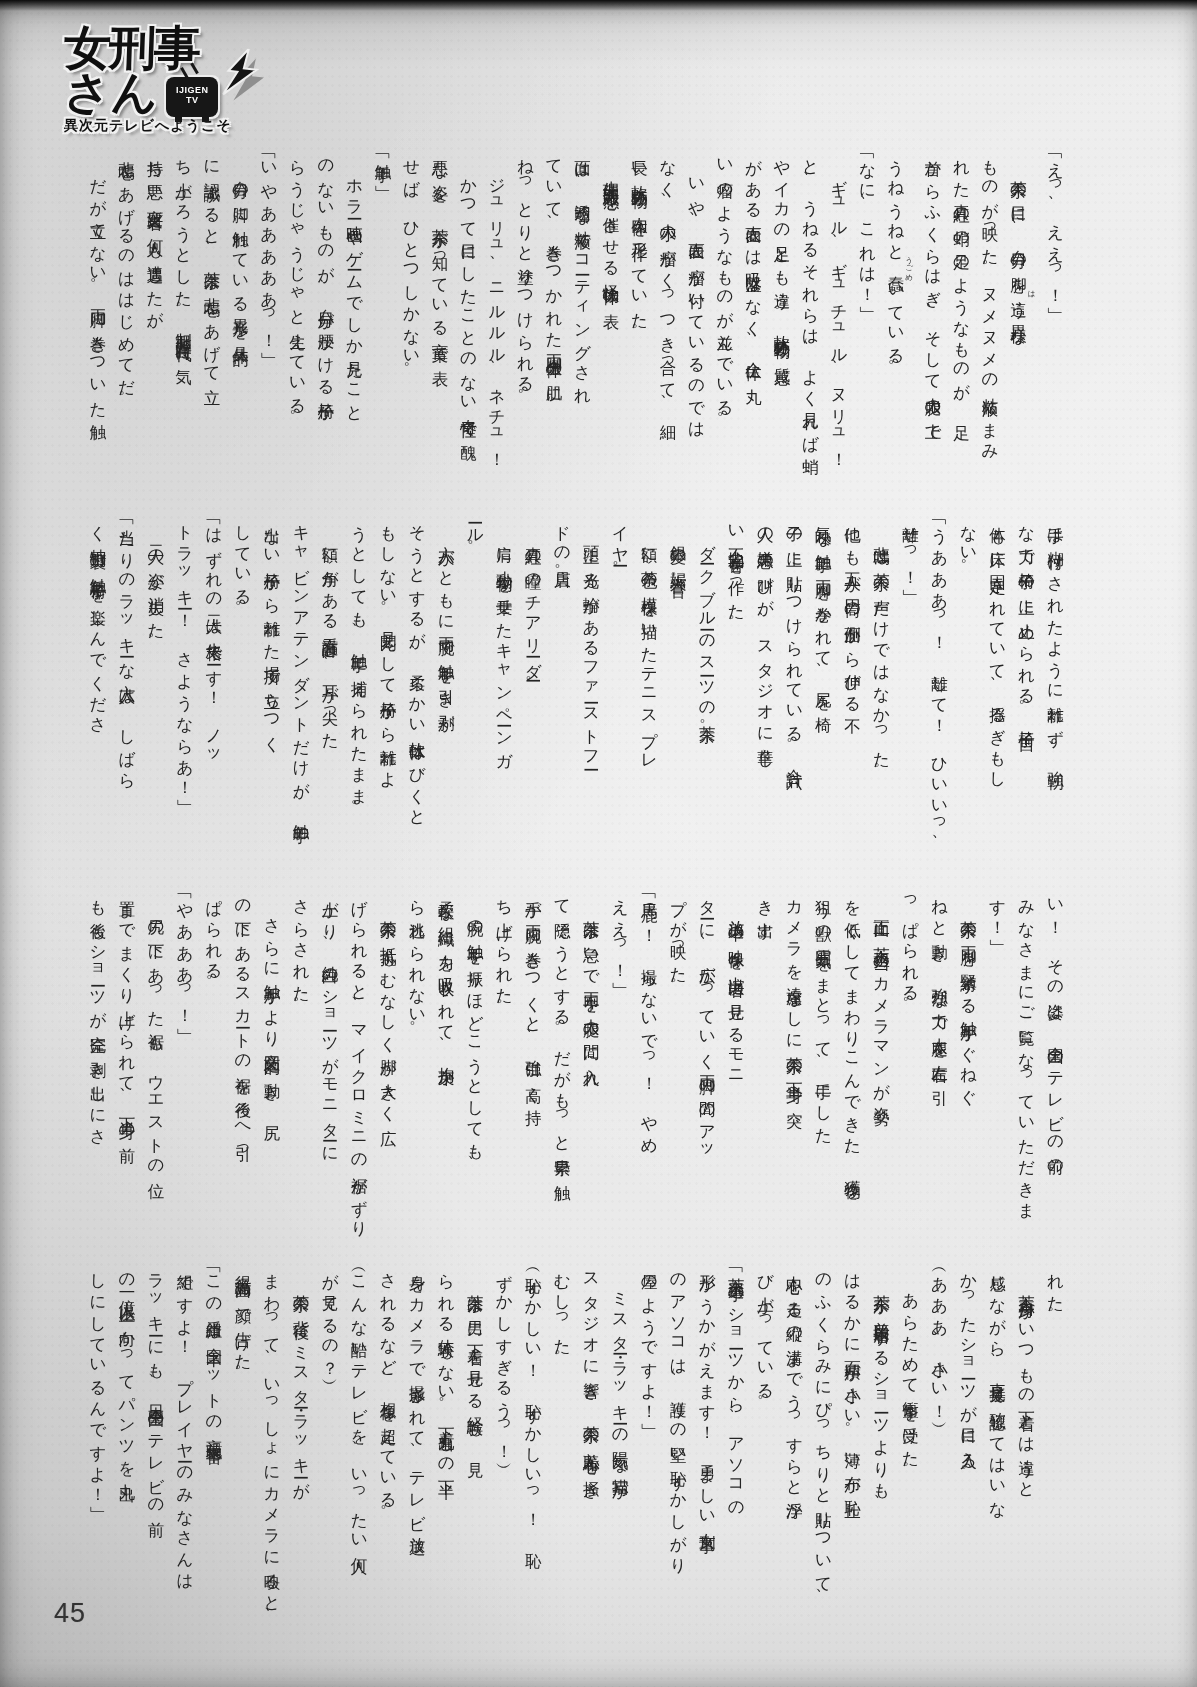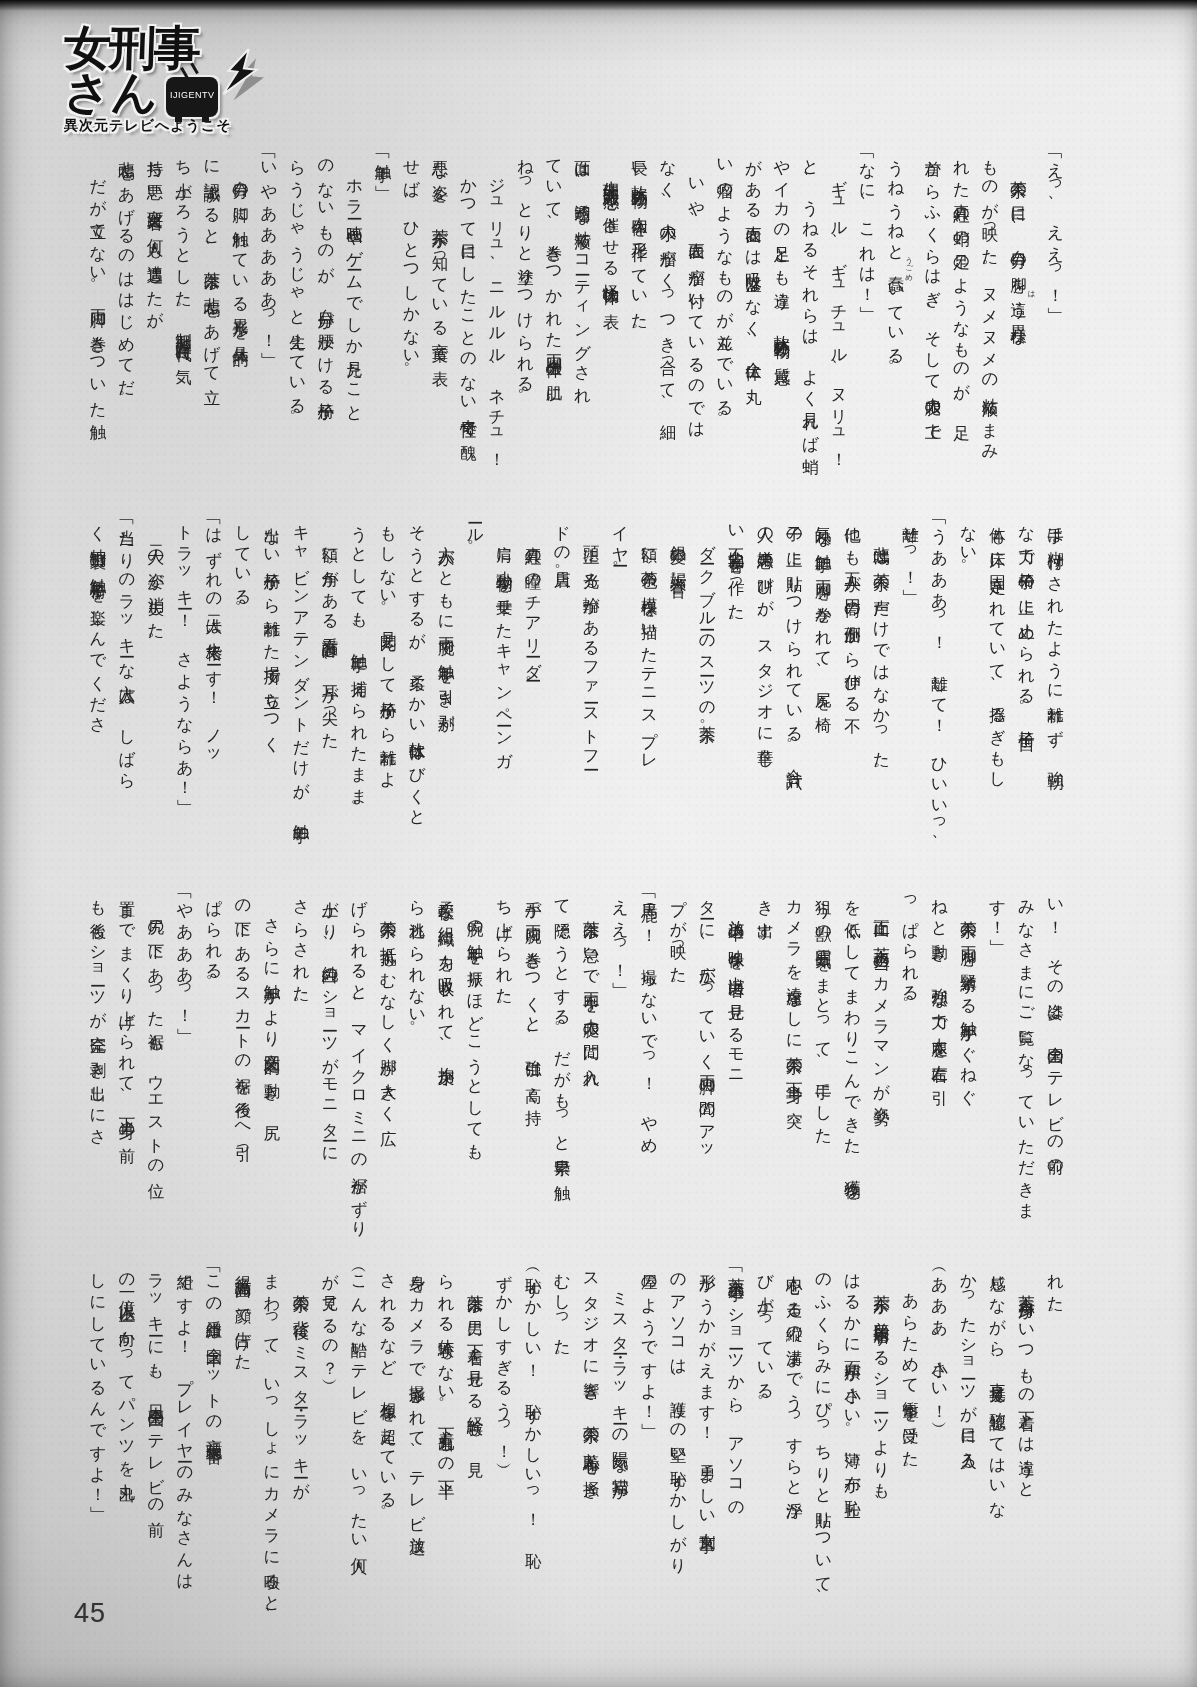--- a/index.html
+++ b/index.html
@@ -39,36 +39,36 @@
   .logo-t2{display:inline-block;font-size:46px;font-weight:900;letter-spacing:0;
     transform:skewX(-2deg);line-height:1;}
   .bolt{position:absolute;left:152px;top:24px;width:48px;height:56px;transform:rotate(6deg);}
   .tv{position:relative;width:52px;height:40px;background:#171717;border-radius:8px;
     margin-left:8px;margin-top:8px;
     box-shadow:-2px -2px 0 #ededed,2px -2px 0 #ededed,-2px 2px 0 #ededed,2px 2px 0 #ededed,4px 4px 3px rgba(0,0,0,.3);}
   .tv::before{content:"";position:absolute;top:-10px;left:17px;width:3px;height:12px;
     background:#171717;transform:rotate(-30deg);box-shadow:11px 1px 0 #171717;}
   .tv::after{content:"";position:absolute;bottom:-5px;left:9px;width:7px;height:5px;
     background:#171717;box-shadow:27px 0 0 #171717;}
-  .tv-screen{position:absolute;inset:4px 5px 6px 5px;display:flex;flex-direction:row;
-    align-items:center;justify-content:center;color:#fff;font-size:9px;font-weight:400;
+  .tv-screen{position:absolute;inset:4px 5px 6px 5px;display:flex;flex-direction:column;
+    align-items:center;justify-content:center;color:#fff;font-size:9px;font-weight:700;
     line-height:1.1;letter-spacing:.5px;text-align:right;}
   .logo-sub{font-size:14px;font-weight:700;letter-spacing:1px;}
 
   
   .band{position:absolute;left:88px;width:976px;height:328px;
     display:flex;flex-direction:row-reverse;justify-content:space-between;}
   .band .col{writing-mode:vertical-rl;text-orientation:mixed;
     font-size:16.5px;letter-spacing:2.6px;line-height:1.12;height:100%;
     white-space:pre;flex:0 0 auto;overflow:visible;}
   .band .col ruby{ruby-position:over;}
   .band .col rt{font-size:7.5px;letter-spacing:0;}
   #band-0{top:148px;} #band-1{top:514px;} #band-2{top:888px;} #band-3{top:1262px;}
 
-  .page-number{position:absolute;left:74px;top:1598px;font-size:27px;color:#333;
+  .page-number{position:absolute;left:54px;top:1598px;font-size:27px;color:#333;
     font-family:"Liberation Sans","DejaVu Sans",sans-serif;letter-spacing:1px;
     text-shadow:0 0 1px rgba(0,0,0,.25);}
 </style>
 </head>
 <body>
 
 <div class="page">
 
   <div class="logo">
     <div class="logo-row1">

